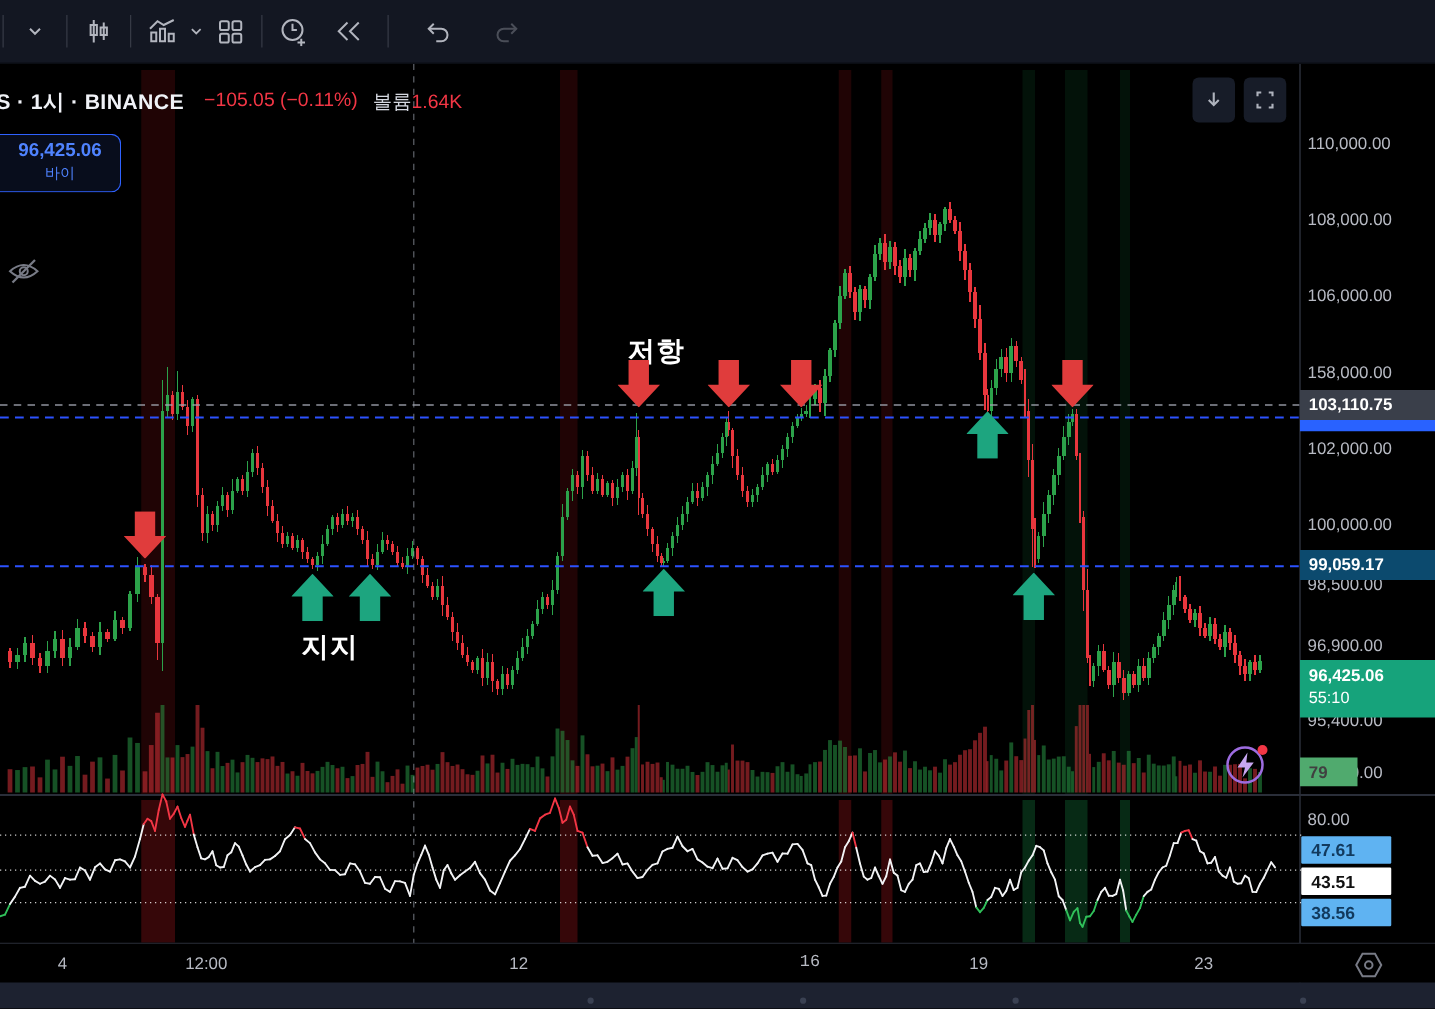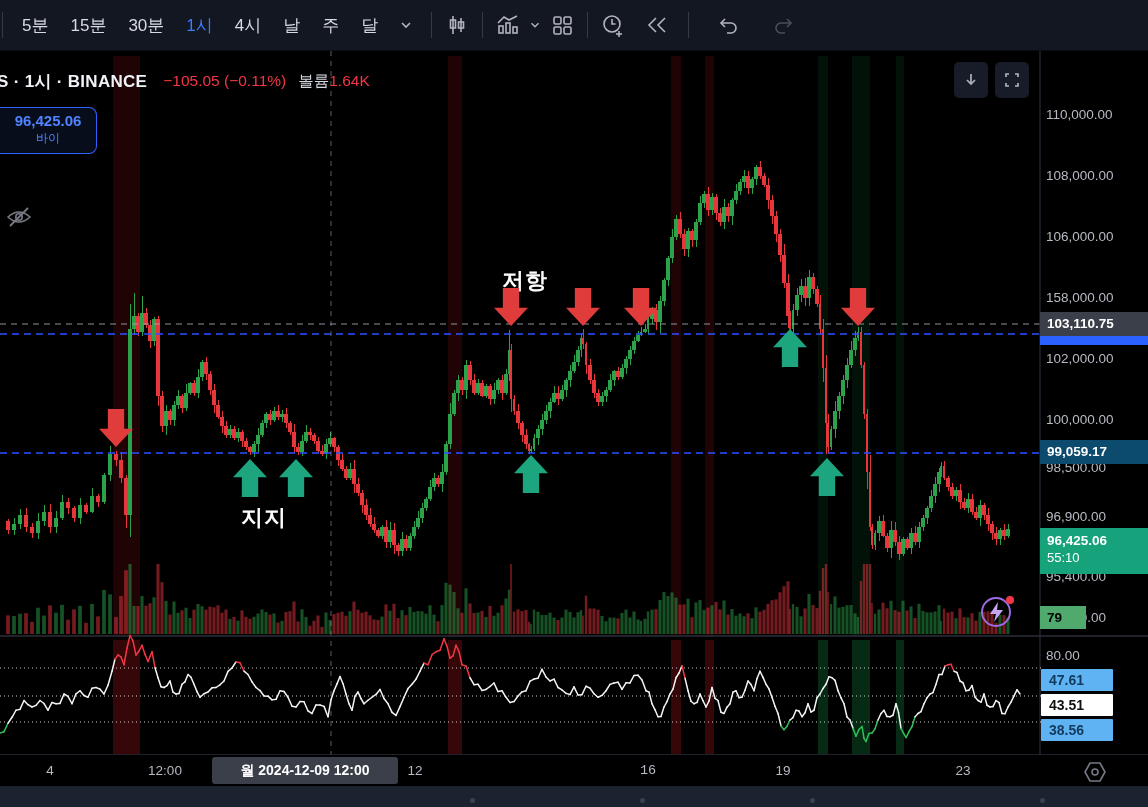--- a/index.html
+++ b/index.html
@@ -1153,30 +1153,20 @@
         <line x1="1005" y1="713.6890577873754" x2="1008" y2="707" stroke="#f2f3f5" stroke-width="1.5" stroke-linecap="round"></line>
         <line x1="1008" y1="707" x2="1011" y2="702.1889920061337" stroke="#f2f3f5" stroke-width="1.5" stroke-linecap="round"></line>
         <line x1="1011" y1="702.1889920061337" x2="1014" y2="695.9499999999999" stroke="#f2f3f5" stroke-width="1.5" stroke-linecap="round"></line>
         <line x1="1014" y1="695.9499999999999" x2="1017" y2="689.8157086448772" stroke="#f2f3f5" stroke-width="1.5" stroke-linecap="round"></line>
         <line x1="1017" y1="689.8157086448772" x2="1020" y2="693.9350000000001" stroke="#f2f3f5" stroke-width="1.5" stroke-linecap="round"></line>
       </g>
     </svg>
 
   <div id="toolbar">
     <div class="tb-sep" style="margin-left:2px"></div>
-    <div id="intervals" style="display:flex;align-items:center;">
-        <span class="interval">5분</span>
-        <span class="interval">15분</span>
-        <span class="interval">30분</span>
-        <span class="interval active">1시</span>
-        <span class="interval">4시</span>
-        <span class="interval">날</span>
-        <span class="interval">주</span>
-        <span class="interval">달</span>
-      </div>
     <div class="tb-icon">
       <svg width="16" height="16" viewBox="0 0 16 16">
           <polyline points="4,6 8,10 12,6"></polyline>
         </svg>
     </div>
     <div class="tb-sep"></div>
     <div class="tb-icon">
       <svg width="22" height="22" viewBox="0 0 22 22">
         <line x1="7" y1="2" x2="7" y2="20"></line>
           <rect x="4.5" y="6" width="5" height="8"></rect>
@@ -1281,27 +1271,26 @@
   <div class="note" style="left:502px;top:266px">저항</div>
   <div class="note" style="left:241px;top:503px">지지</div>
 
   <div id="blue-sliver"></div>
   <div class="px-badge" style="top:312px;height:24px;background:#3a3f4a;line-height:16px">103,110.75</div>
   <div class="px-badge" style="top:440px;height:24px;background:#0c4a6e;line-height:16px">99,059.17</div>
   <div class="px-badge" id="last-badge" style="top:528px;height:46px;background:#16a37b">
     <div>96,425.06</div>
     <div class="cd">55:10</div>
   </div>
-  <div class="px-badge" style="top:606px;height:23px;width:46px;background:#50aa6e;color:#000000;line-height:16px">79</div>
+  <div class="px-badge" style="top:606px;height:23px;width:46px;background:#50aa6e;color:#404040;line-height:16px">79</div>
   <div class="rsi-badge" style="top:669px;background:#5fb3f2;color:#123a5e">47.61</div>
   <div class="rsi-badge" style="top:694px;background:#ffffff;color:#111">43.51</div>
   <div class="rsi-badge" style="top:719px;background:#5fb3f2;color:#123a5e">38.56</div>
 
   <div id="time-axis">
-    <div id="date-badge">월 2024-12-09   12:00</div>
     <svg class="float-ic" style="left:1082px;top:4px" width="26" height="26" viewBox="0 0 26 26">
       <polygon points="8,4 18,4 23,13 18,22 8,22 3,13" stroke="#787b86" fill="none" stroke-width="1.6"></polygon>
       <circle cx="13" cy="13" r="3" stroke="#787b86" fill="none" stroke-width="1.6"></circle>
     </svg>
   <div class="t-tick" style="left: 50px;">4</div>
       <div class="t-tick" style="left: 165px;">12:00</div>
       <div class="t-tick" style="left: 415px;">12</div>
       <div class="t-tick" style="left: 648px; font-family: Liberation Mono, monospace;">16</div>
       <div class="t-tick" style="left: 783px;">19</div>
       <div class="t-tick" style="left: 963px;">23</div>

